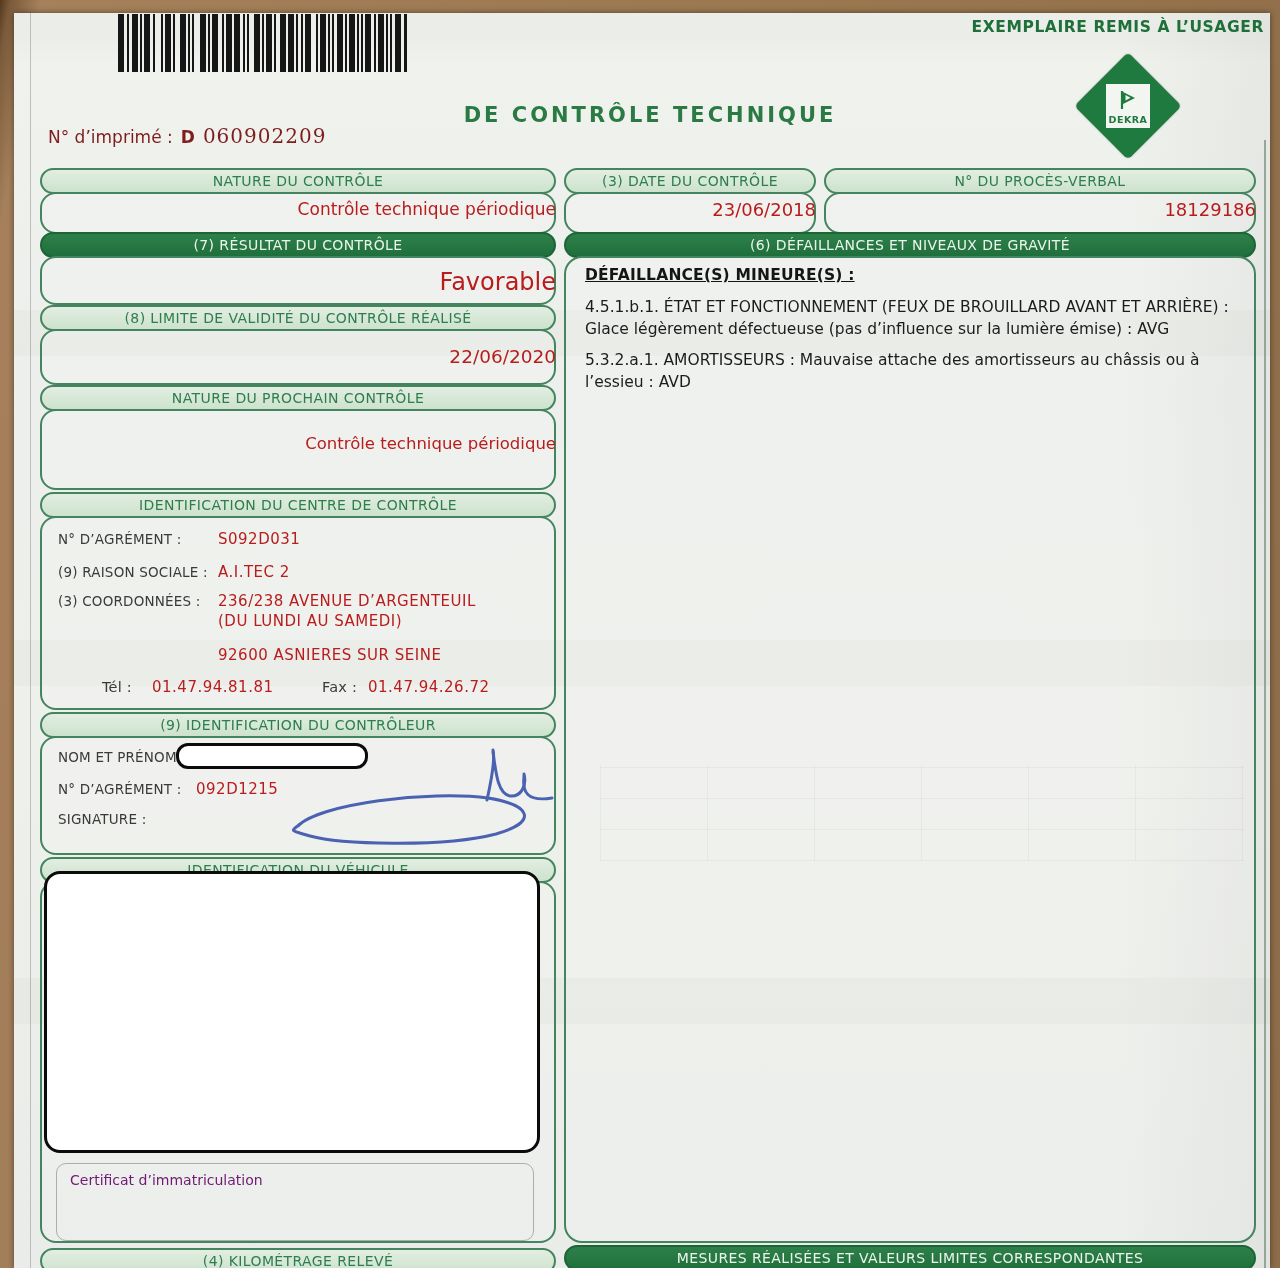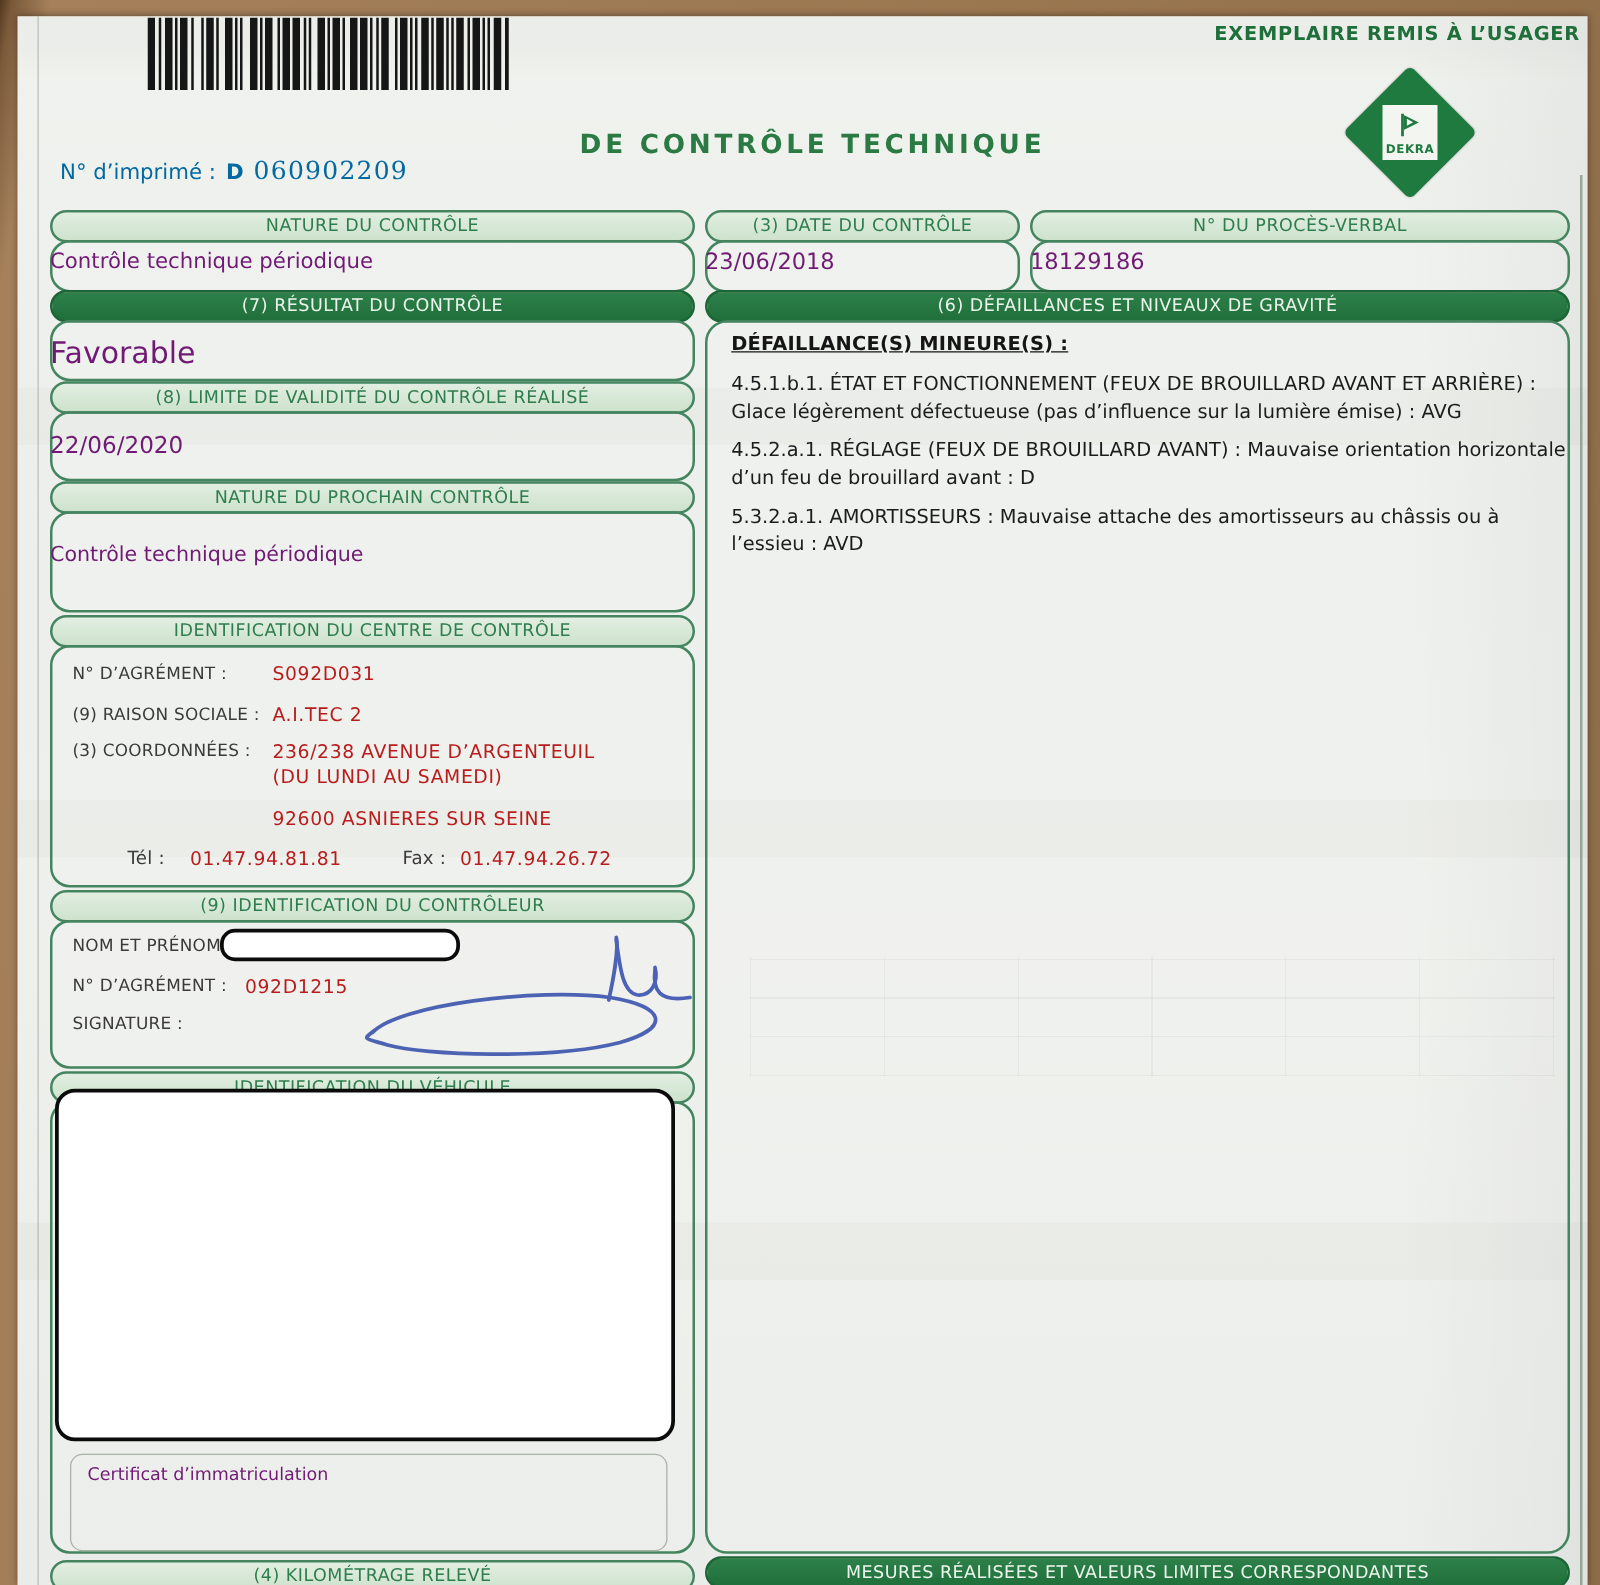--- a/index.html
+++ b/index.html
@@ -24,28 +24,28 @@
 
   .cap{
     position:absolute;height:26px;box-sizing:border-box;
     border:2px solid #44855f;border-radius:14px;
     display:flex;align-items:center;justify-content:center;
     font-size:14px;letter-spacing:.4px;white-space:nowrap;
   }
   .cap.light{background:linear-gradient(180deg,#e2eee1,#cde2cd);color:#2e7d4d;}
   .cap.dark{background:linear-gradient(180deg,#2e8049,#1f6f3c);color:#ecf5ec;border-color:#1d6536;}
   .bx{position:absolute;box-sizing:border-box;border:2px solid #44855f;border-radius:16px;background:rgba(255,255,255,.12);}
-  .val{position:absolute;color:#701a75;text-align:left;}
+  .val{position:absolute;color:#b91c1c;text-align:right;}
 
   .title-wrap{position:absolute;left:430px;top:90px;width:440px;text-align:center;color:#2b7a44;font-weight:bold;}
   .title-l1{font-size:21px;letter-spacing:3px;}
   .title-l2{font-size:21px;letter-spacing:3px;margin-top:13px;}
   .copy-label{position:absolute;right:16px;top:18px;font-size:15.5px;font-weight:bold;color:#1e6f3a;letter-spacing:.6px;}
 
-  .printno{position:absolute;left:48px;top:124px;display:flex;align-items:baseline;gap:8px;color:#0369a1;}
+  .printno{position:absolute;left:48px;top:124px;display:flex;align-items:baseline;gap:8px;color:#7f1d1d;}
   .printno .lab{font-size:17px;}
   .printno .ser{font-size:17px;font-weight:bold;}
   .printno .num{font-family:"DejaVu Serif","Liberation Serif",serif;font-size:20px;letter-spacing:1px;}
 
   .dekra-diamond{position:absolute;left:1090px;top:68px;width:76px;height:76px;background:#1f7a40;transform:rotate(45deg);border-radius:5px;box-shadow:0 0 2px rgba(0,0,0,.3);}
   .dekra-inner{position:absolute;left:1106px;top:84px;width:44px;height:44px;background:#f3f5f1;display:flex;flex-direction:column;align-items:center;justify-content:flex-end;padding-bottom:3px;box-sizing:border-box;}
   .dekra-flag{position:absolute;top:6px;left:12px;}
   .dekra-word{font-size:9.5px;font-weight:bold;color:#1f7a40;letter-spacing:.5px;}
 
   .lbl{position:absolute;font-size:13.5px;color:#3a3a3a;letter-spacing:.2px;white-space:nowrap;}
@@ -161,21 +161,20 @@
 
 <div class="cap dark" style="left:40px;top:232px;width:516px">(7) RÉSULTAT DU CONTRÔLE</div>
 <div class="bx" style="left:40px;top:256px;width:516px;height:49px"></div>
 <div class="val" style="left:40px;top:268px;width:516px;font-size:24px">Favorable</div>
 
 <div class="cap dark" style="left:564px;top:232px;width:692px">(6) DÉFAILLANCES ET NIVEAUX DE GRAVITÉ</div>
 <div class="bx" style="left:564px;top:256px;width:692px;height:987px;border-radius:18px"></div>
 <div class="def-sub">DÉFAILLANCE(S) MINEURE(S) :</div>
 <div class="def-list">
   <div class="def-item">4.5.1.b.1. ÉTAT ET FONCTIONNEMENT (FEUX DE BROUILLARD AVANT ET ARRIÈRE) : Glace légèrement défectueuse (pas d’influence sur la lumière émise) : AVG</div>
-  <div class="def-item">4.5.2.a.1. RÉGLAGE (FEUX DE BROUILLARD AVANT) : Mauvaise orientation horizontale d’un feu de brouillard avant : D</div>
   <div class="def-item">5.3.2.a.1. AMORTISSEURS : Mauvaise attache des amortisseurs au châssis ou à l’essieu : AVD</div>
 </div>
 <div class="ghost-grid"></div>
 
 <div class="cap light" style="left:40px;top:305px;width:516px">(8) LIMITE DE VALIDITÉ DU CONTRÔLE RÉALISÉ</div>
 <div class="bx" style="left:40px;top:329px;width:516px;height:56px"></div>
 <div class="val" style="left:40px;top:346px;width:516px;font-size:18.5px">22/06/2020</div>
 
 <div class="cap light" style="left:40px;top:385px;width:516px">NATURE DU PROCHAIN CONTRÔLE</div>
 <div class="bx" style="left:40px;top:409px;width:516px;height:81px"></div>

